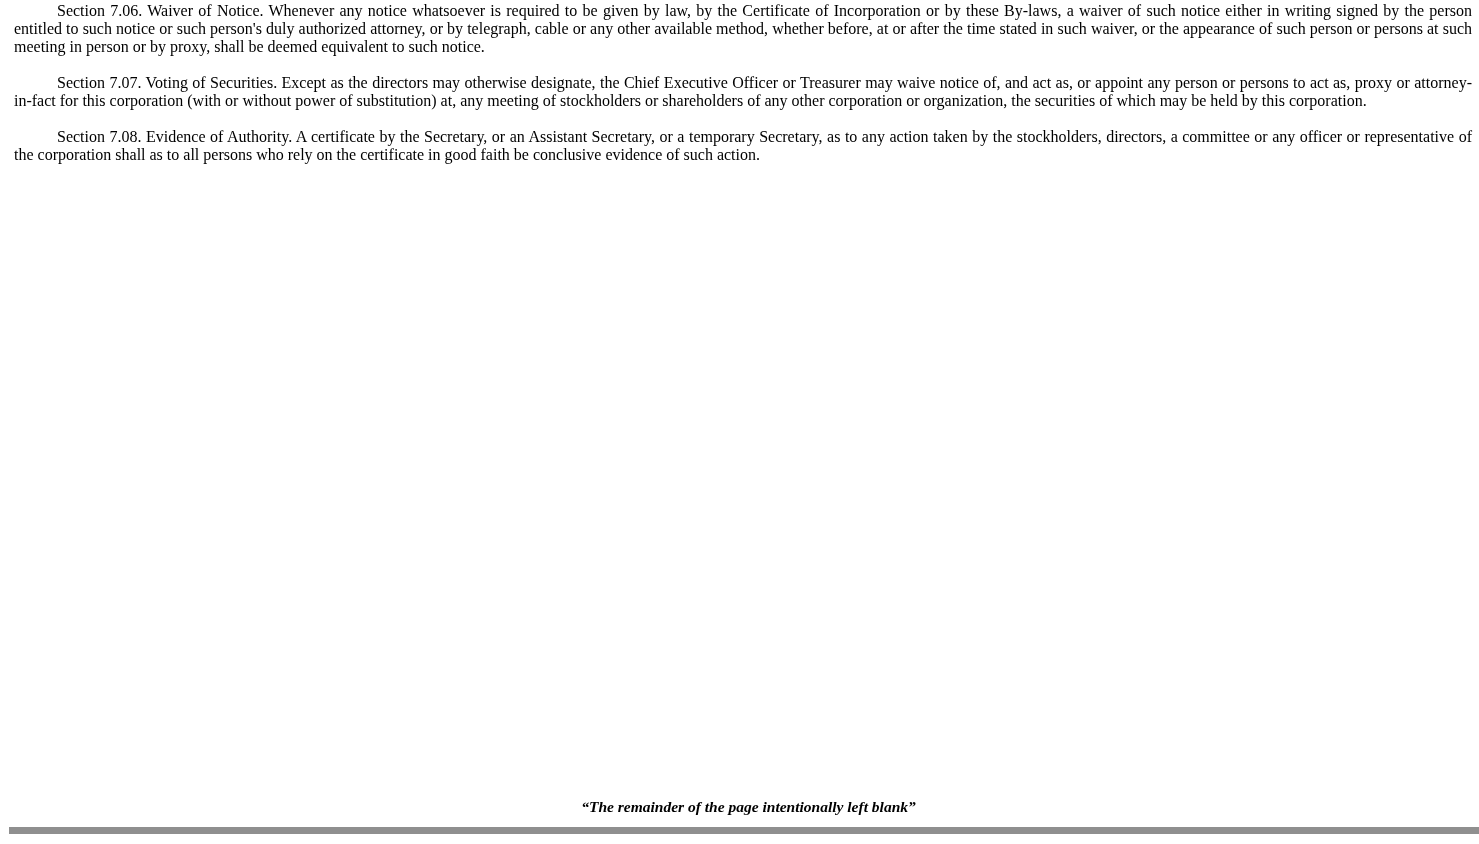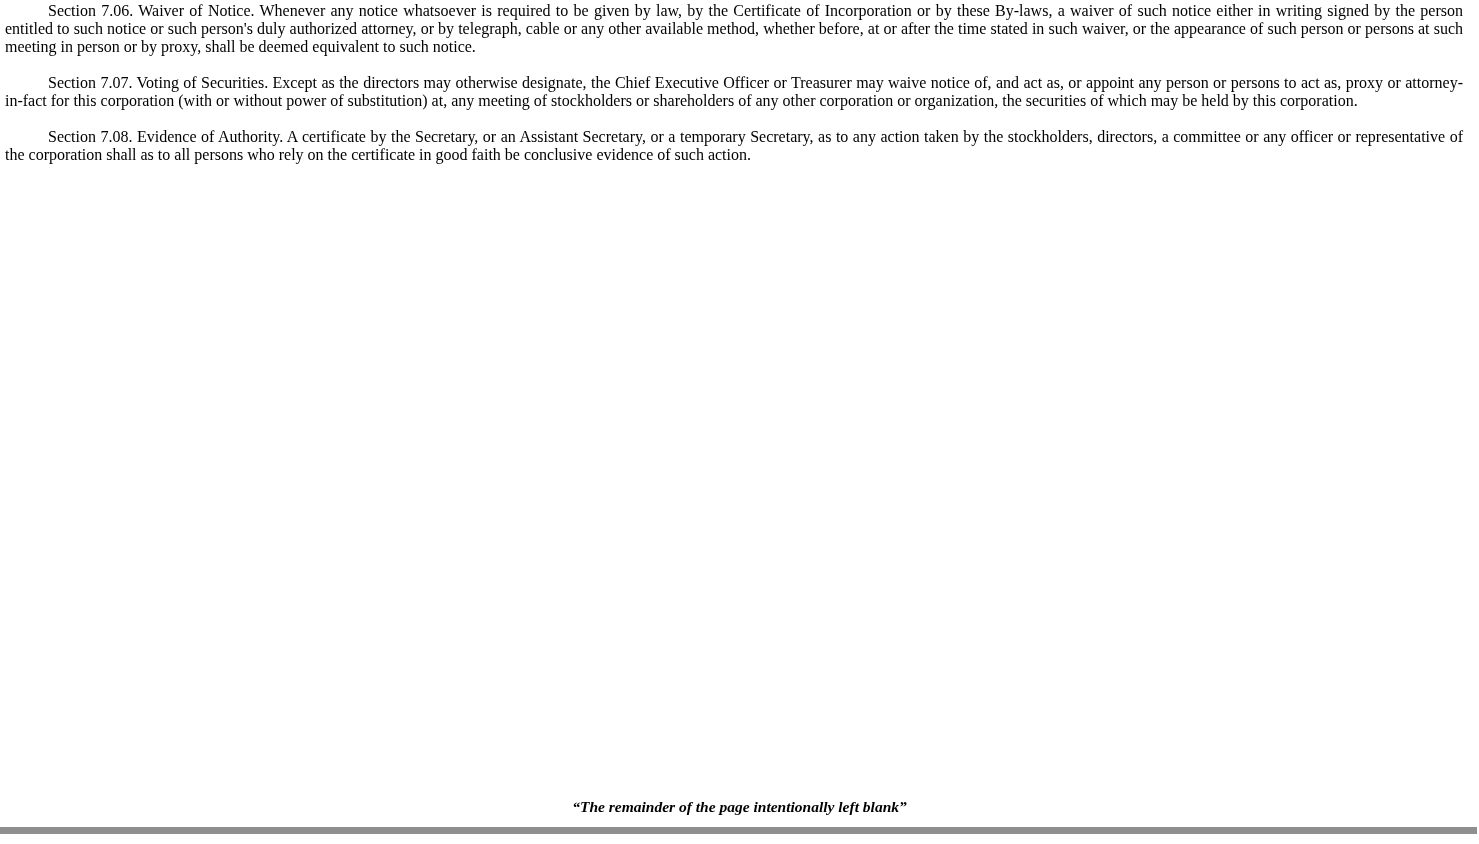--- a/index.html
+++ b/index.html
@@ -11,21 +11,21 @@
     height: 844px;
     background: #ffffff;
     position: relative;
     overflow: hidden;
     font-family: "Liberation Serif", "DejaVu Serif", serif;
     color: #000000;
   }
   .page {
     position: absolute;
     top: 0;
-    left: 0;
+    left: 9px;
     width: 1176px;
     height: 844px;
     background: #ffffff;
   }
   .body-text {
     position: absolute;
     top: 2px;
     left: 5px;
     width: 1458px;
   }

